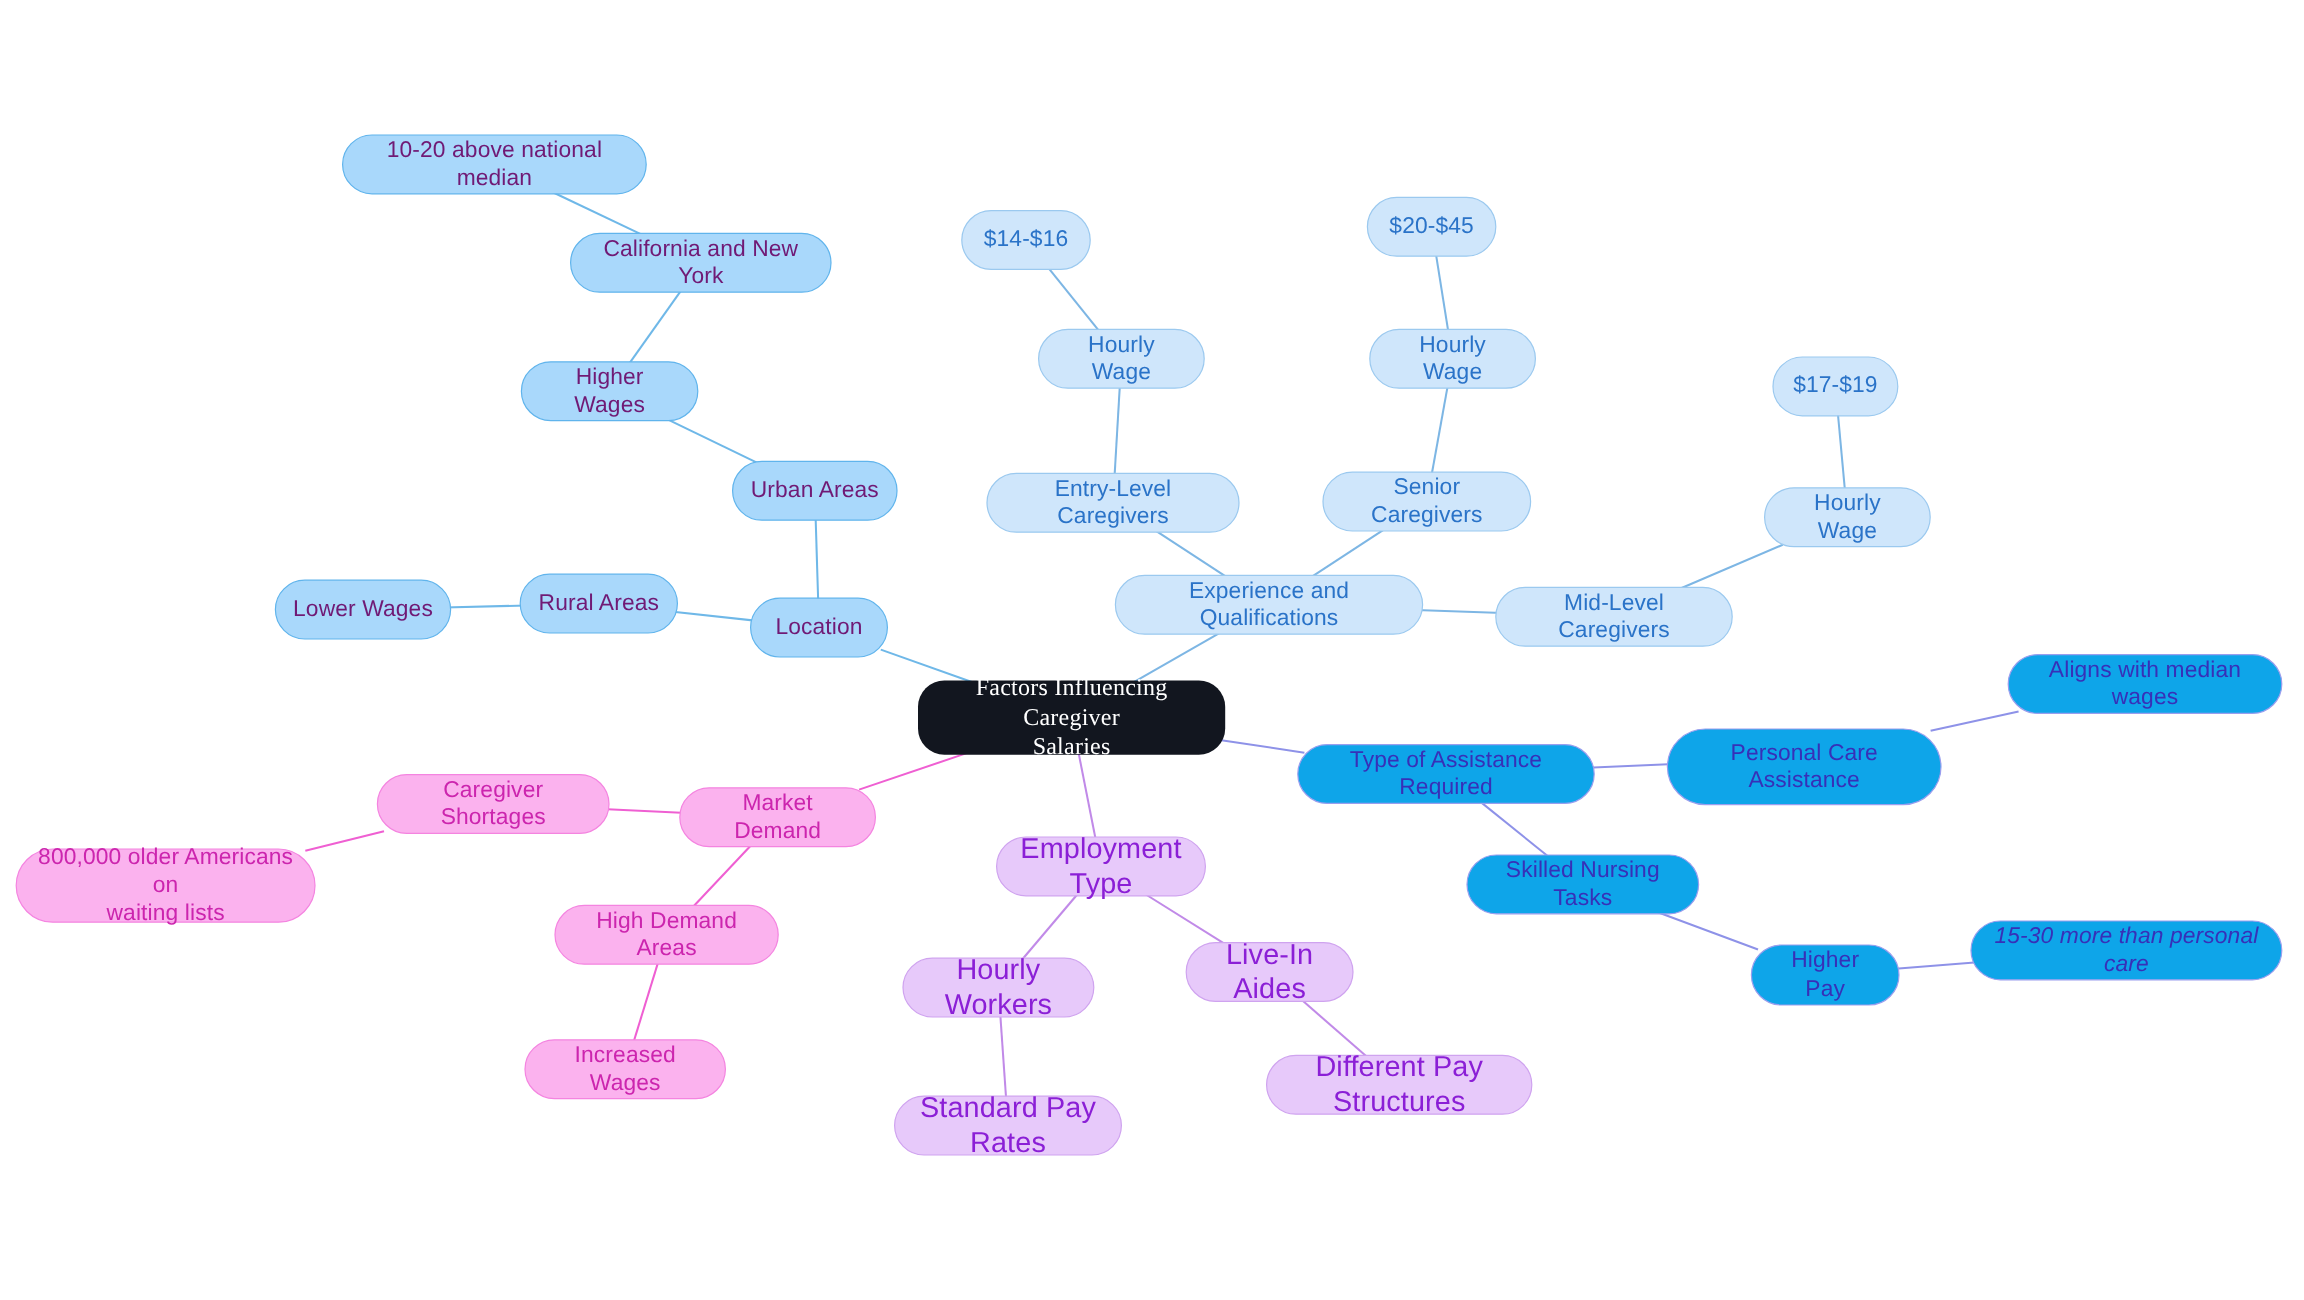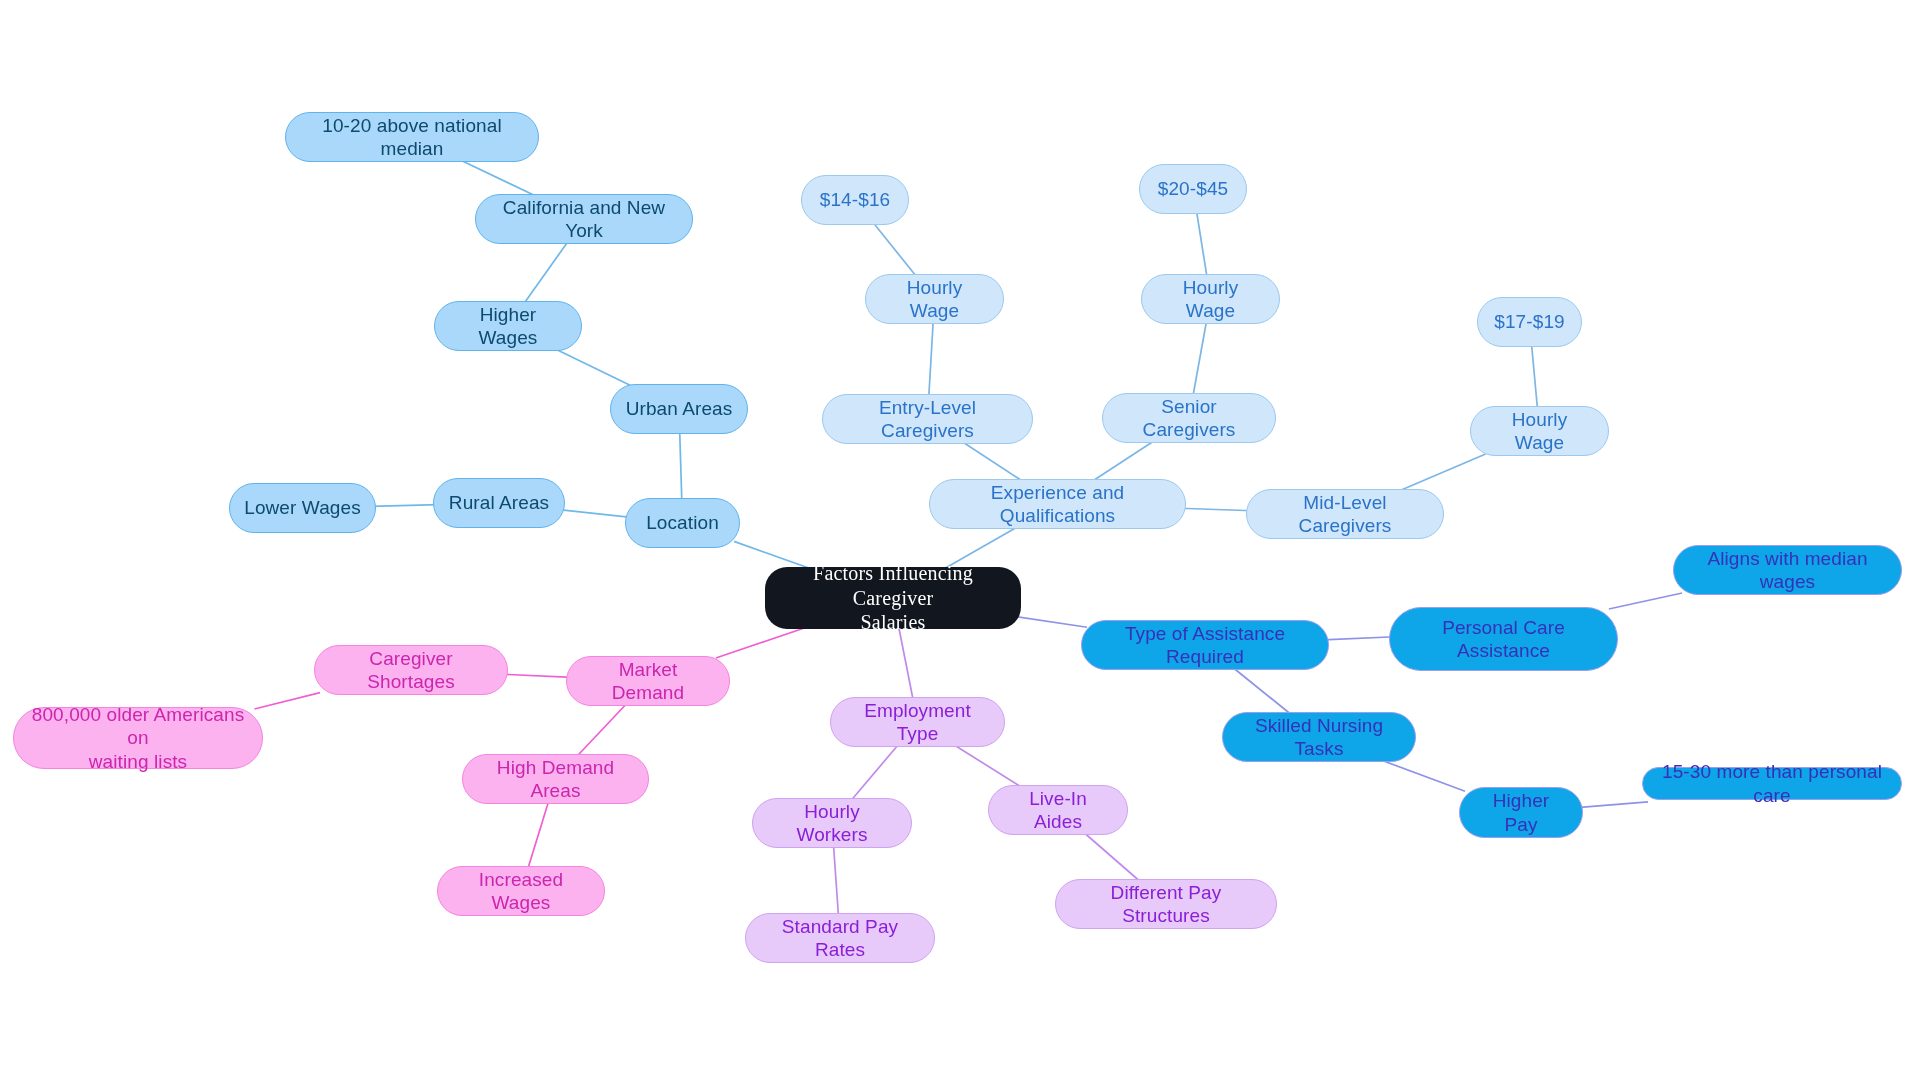--- a/index.html
+++ b/index.html
@@ -46,40 +46,40 @@
     border-width: 0;
     font-size: 20px;
     color: #ffffff;
     background: #12161f;
     letter-spacing: 0.2px;
     font-family: Liberation Serif, serif;
   }
   .node-blue-a {
     background: #a9d8fb;
     border-color: #60b4ec;
-    color: #0c4a6e;
+    color: #701a75;
     font-size: 19px;
   }
   .node-blue-b {
     background: #cfe6fb;
     border-color: #9bc9ef;
     color: #2a73c8;
     font-size: 19px;
   }
   .node-periwinkle {
     background: #0ea5e9;
     border-color: #9a9eee;
     color: #3730b8;
     font-size: 19px;
   }
   .node-violet {
     background: #e7c9fa;
     border-color: #cfa3ef;
     color: #8b1fd6;
-    font-size: 19px;
+    font-size: 24px;
   }
   .node-pink {
     background: #fbb2ee;
     border-color: #f484e0;
     color: #cc25ae;
     font-size: 19px;
   }
 </style>
 </head>
 <body>
@@ -138,21 +138,21 @@
       <div class="node node-blue-b" style="left: 1141px; top: 274px; width: 139px; height: 50px;">Hourly Wage</div>
       <div class="node node-blue-b" style="left: 1139px; top: 164px; width: 108px; height: 50px;">$20-$45</div>
       <div class="node node-blue-b" style="left: 1246px; top: 489px; width: 198px; height: 50px;">Mid-Level Caregivers</div>
       <div class="node node-blue-b" style="left: 1470px; top: 406px; width: 139px; height: 50px;">Hourly Wage</div>
       <div class="node node-blue-b" style="left: 1477px; top: 297px; width: 105px; height: 50px;">$17-$19</div>
       <div class="node node-periwinkle" style="left: 1081px; top: 620px; width: 248px; height: 50px;">Type of Assistance Required</div>
       <div class="node node-periwinkle" style="left: 1389px; top: 607px; width: 229px; height: 64px;">Personal Care Assistance</div>
       <div class="node node-periwinkle" style="left: 1673px; top: 545px; width: 229px; height: 50px;">Aligns with median wages</div>
       <div class="node node-periwinkle" style="left: 1222px; top: 712px; width: 194px; height: 50px;">Skilled Nursing Tasks</div>
       <div class="node node-periwinkle" style="left: 1459px; top: 787px; width: 124px; height: 51px;">Higher Pay</div>
-      <div class="node node-periwinkle" style="left: 1642px; top: 767px; width: 260px; height: 33px;">15-30 more than personal care</div>
+      <div class="node node-periwinkle" style="left: 1642px; top: 767px; width: 260px; height: 50px; font-style: italic;">15-30 more than personal care</div>
       <div class="node node-violet" style="left: 830px; top: 697px; width: 175px; height: 50px;">Employment Type</div>
       <div class="node node-violet" style="left: 752px; top: 798px; width: 160px; height: 50px;">Hourly Workers</div>
       <div class="node node-violet" style="left: 745px; top: 913px; width: 190px; height: 50px;">Standard Pay Rates</div>
       <div class="node node-violet" style="left: 988px; top: 785px; width: 140px; height: 50px;">Live-In Aides</div>
       <div class="node node-violet" style="left: 1055px; top: 879px; width: 222px; height: 50px;">Different Pay Structures</div>
       <div class="node node-pink" style="left: 566px; top: 656px; width: 164px; height: 50px;">Market Demand</div>
       <div class="node node-pink" style="left: 314px; top: 645px; width: 194px; height: 50px;">Caregiver Shortages</div>
       <div class="node node-pink" style="left: 13px; top: 707px; width: 250px; height: 62px;">800,000 older Americans on
 waiting lists</div>
       <div class="node node-pink" style="left: 462px; top: 754px; width: 187px; height: 50px;">High Demand Areas</div>

